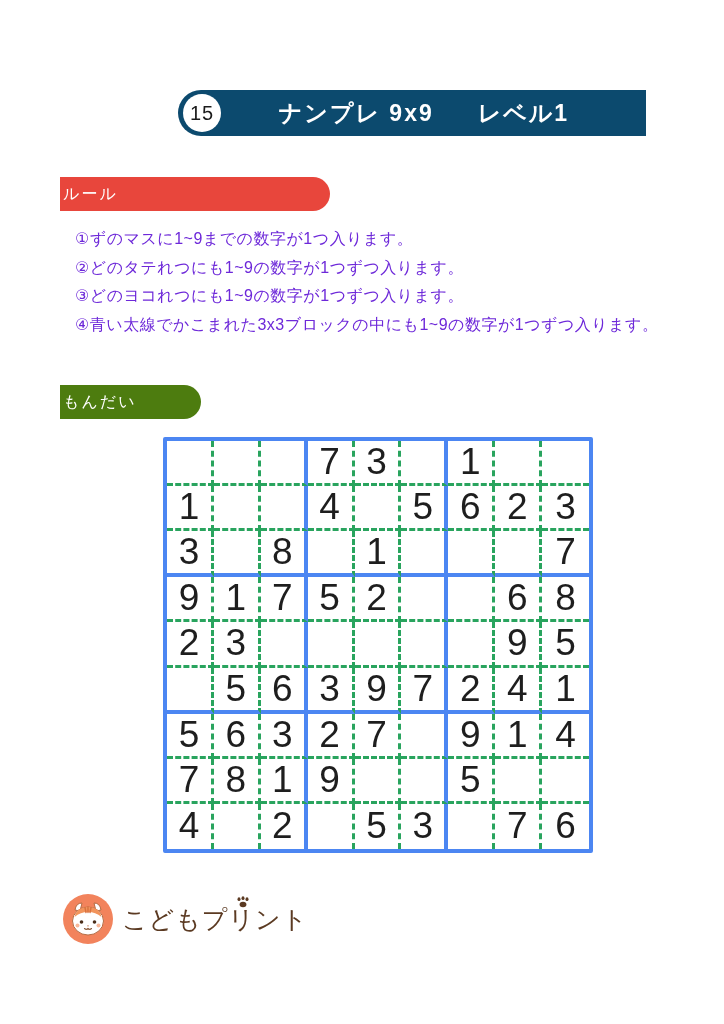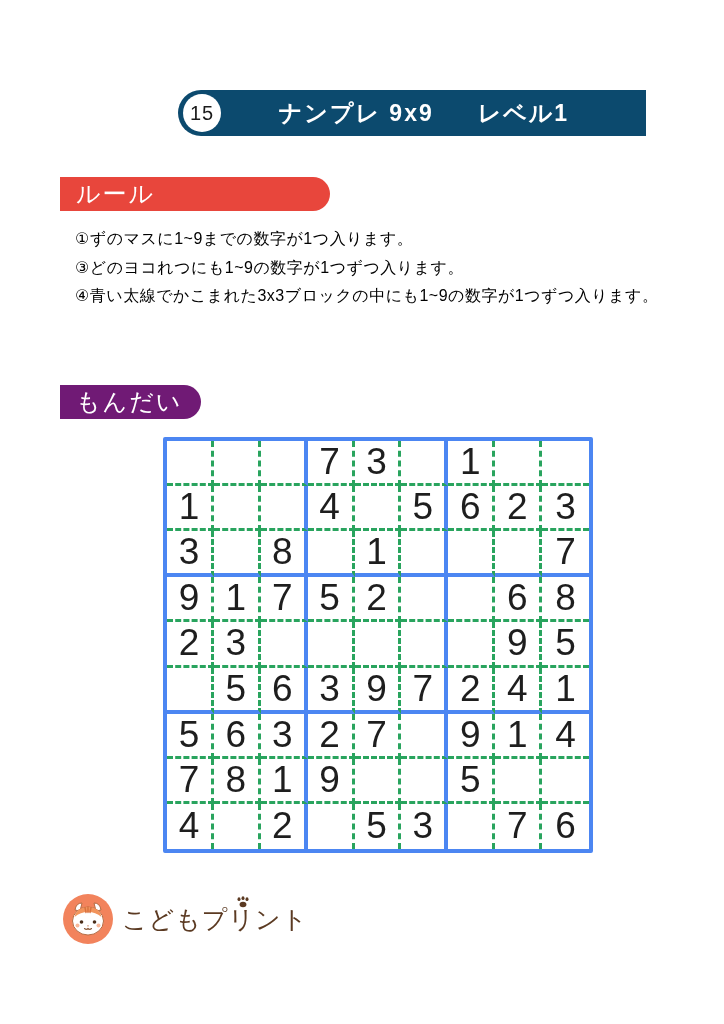--- a/index.html
+++ b/index.html
@@ -22,30 +22,30 @@
     font-size:20px;color:#1b1b1b;letter-spacing:1px;
   }
   .header-title{
     flex:1;display:flex;justify-content:center;align-items:center;gap:44px;
     color:#ffffff;font-size:23px;letter-spacing:2px;padding-left:24px;font-weight:bold;
   }
 
   
   .banner{
     position:absolute;left:60px;height:34px;border-radius:0 17px 17px 0;
-    display:flex;align-items:center;color:#ffffff;font-size:24px;
-    letter-spacing:2px;padding-left:16px;box-sizing:border-box;
+    display:flex;align-items:center;color:#ffffff;font-size:16px;
+    letter-spacing:2px;padding-left:3px;box-sizing:border-box;
   }
   .banner.red{top:177px;width:270px;background:#E8463C;}
-  .banner.green{top:385px;width:141px;background:#701a75;}
+  .banner.green{top:385px;width:141px;background:#4d7c0f;}
 
   
   .rules{position:absolute;left:75px;top:231px;width:600px;}
   .rules p{
-    margin:0 0 12px 0;font-size:16px;line-height:16.5px;color:#000000;
+    margin:0 0 12px 0;font-size:16px;line-height:16.5px;color:#6d28d9;
     letter-spacing:0.5px;white-space:nowrap;
   }
 
   
   .sudoku{
     position:absolute;left:163px;top:437px;width:430px;height:416px;
     box-sizing:border-box;border:4px solid #4C86F2;border-radius:2px;
     display:grid;grid-template-columns:repeat(9,1fr);grid-template-rows:repeat(9,1fr);
     background:#ffffff;
   }
@@ -82,20 +82,21 @@
       <span>レベル1</span>
     </div>
   </div>
 
   <div class="banner red">
     <span>ルール</span>
   </div>
 
   <div class="rules">
     <p>①ずのマスに1~9までの数字が1つ入ります。</p>
+    <p>②どのタテれつにも1~9の数字が1つずつ入ります。</p>
     <p>③どのヨコれつにも1~9の数字が1つずつ入ります。</p>
     <p>④青い太線でかこまれた3x3ブロックの中にも1~9の数字が1つずつ入ります。</p>
   </div>
 
   <div class="banner green">
     <span>もんだい</span>
   </div>
 
   <div class="sudoku">
       <div class="cell"></div>

